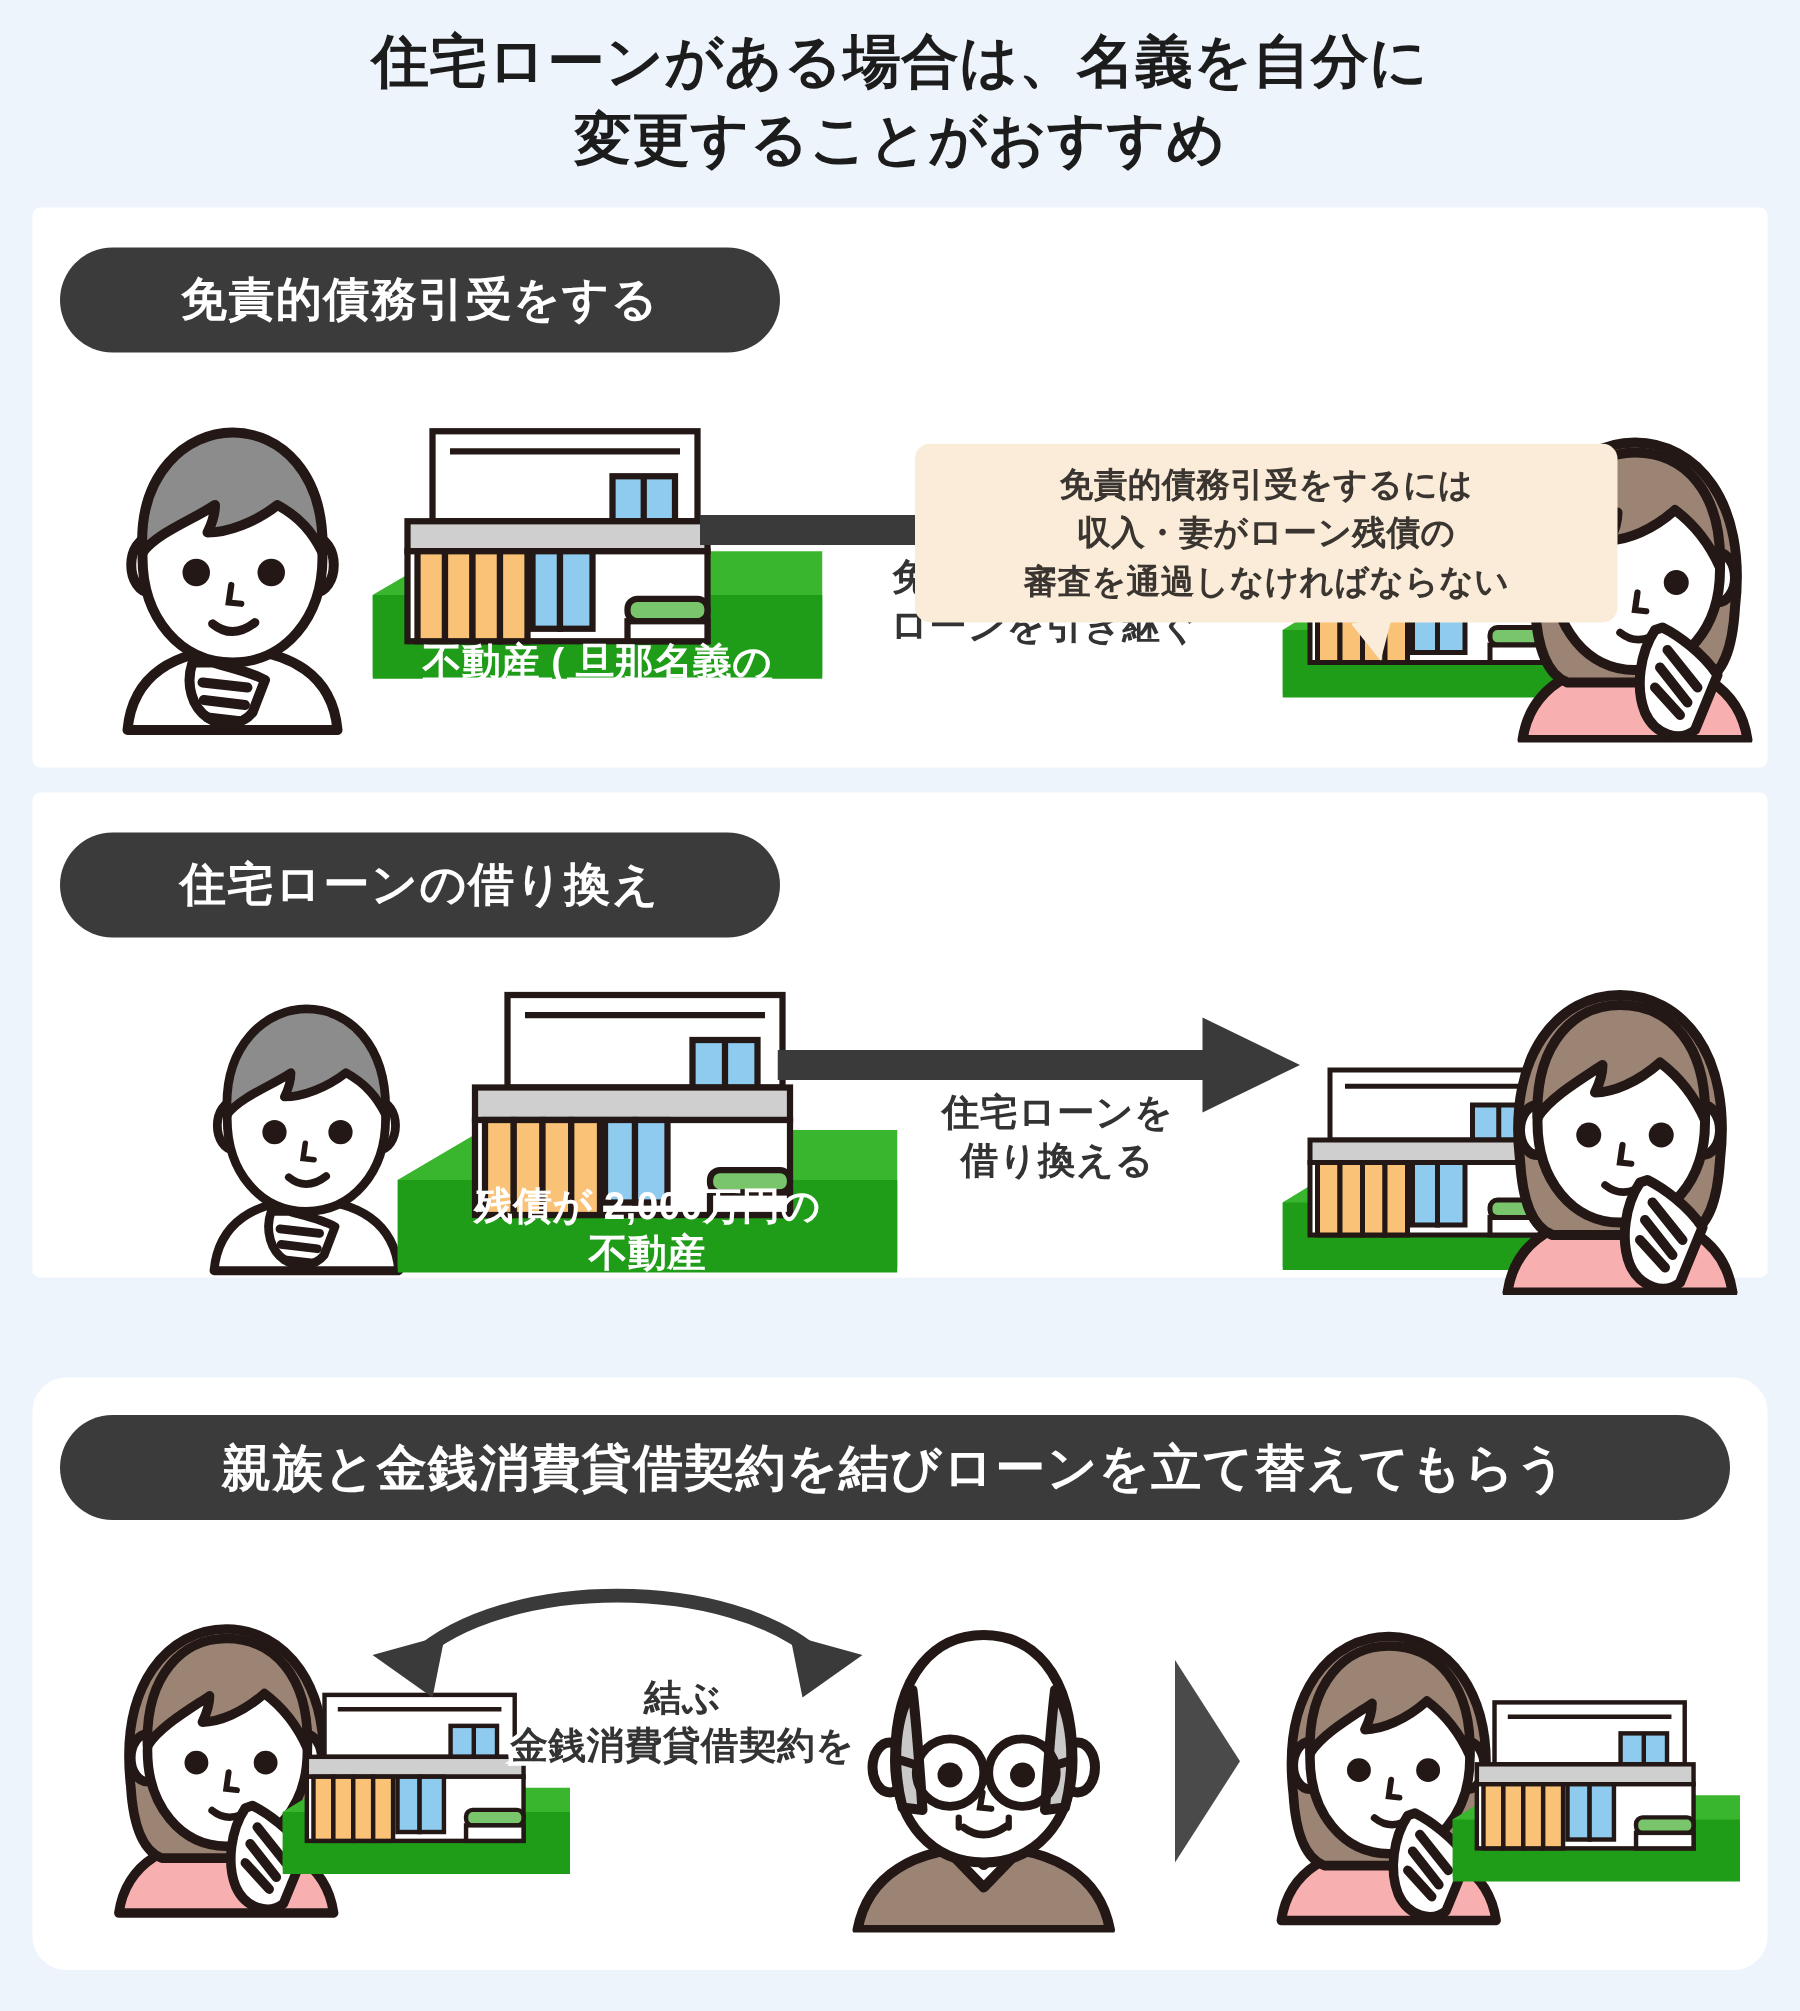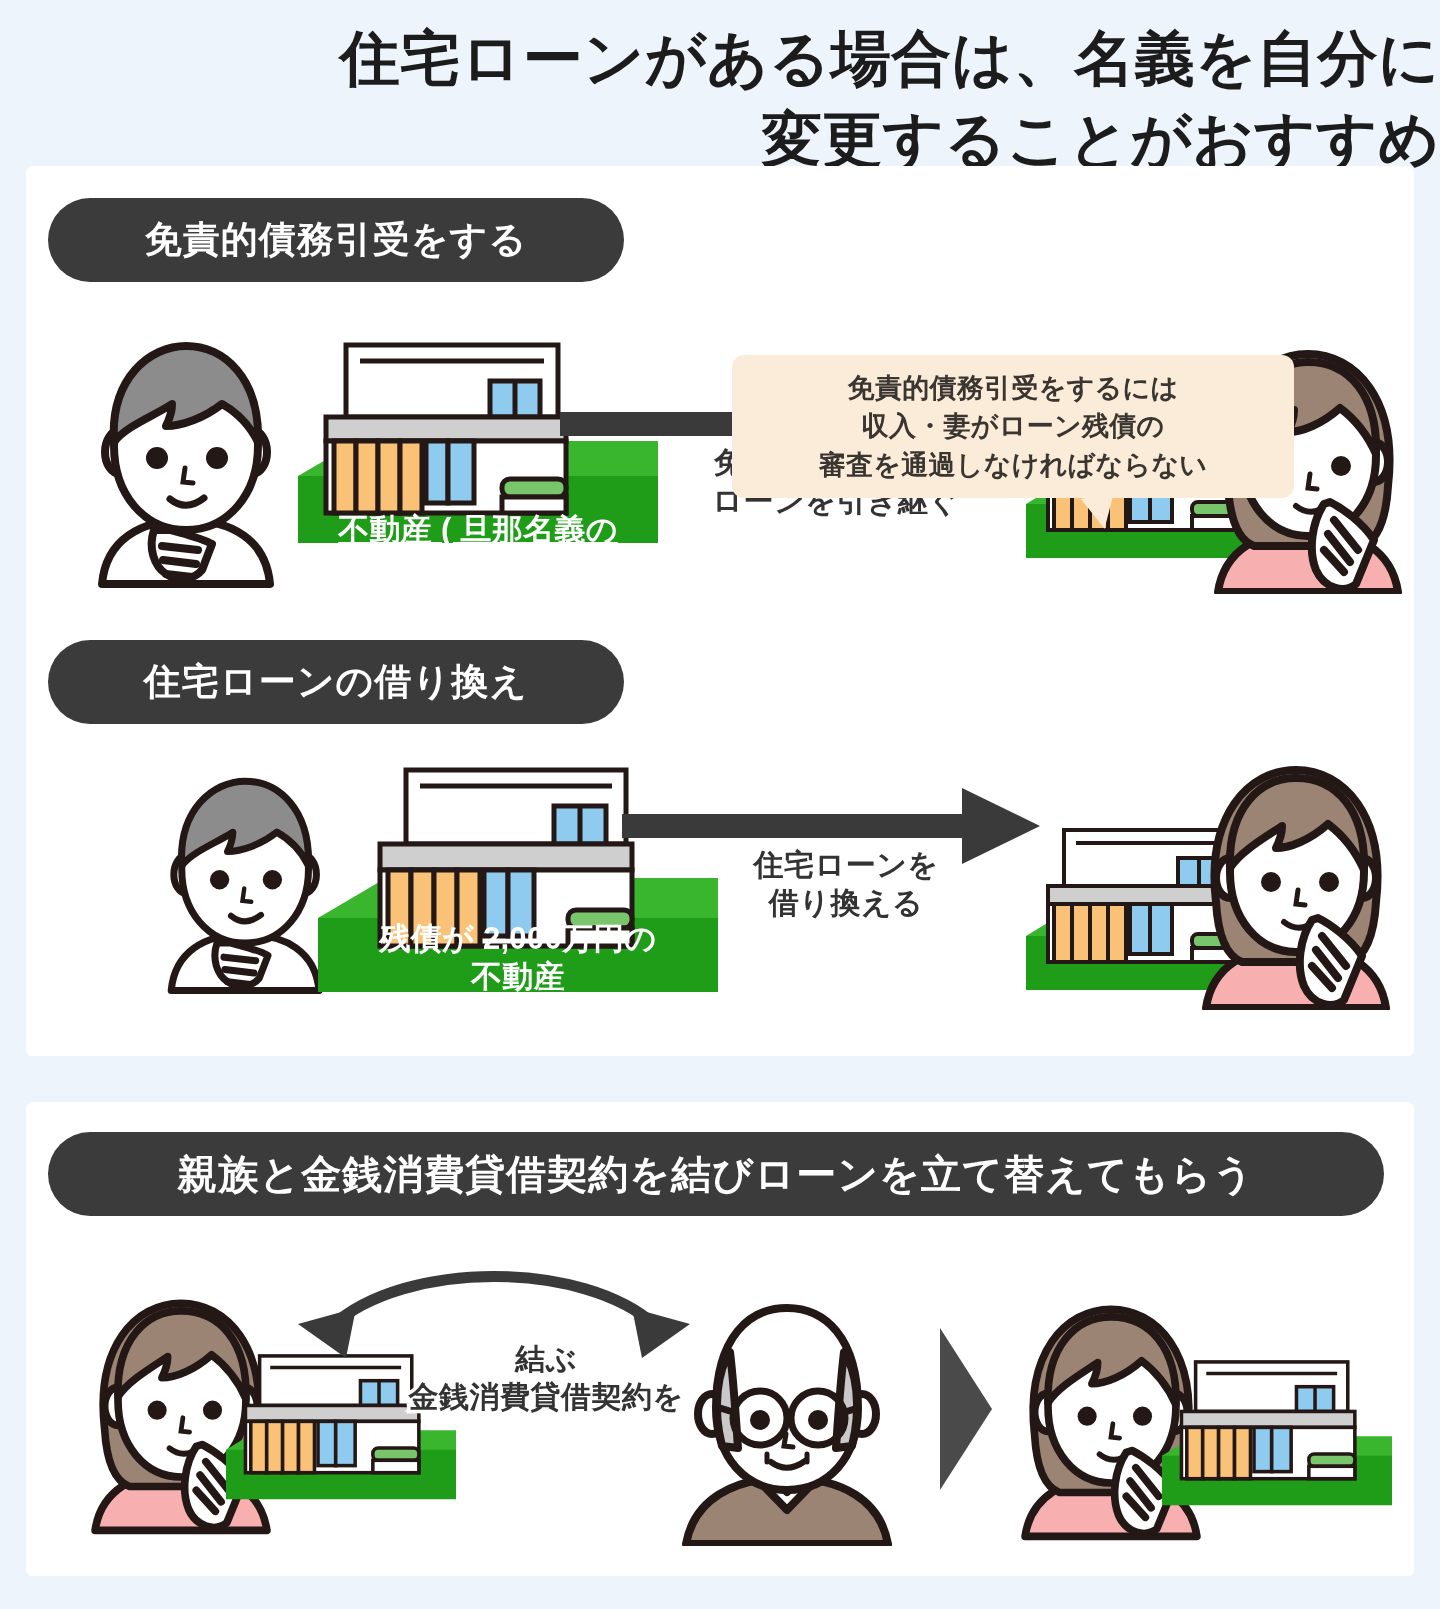--- a/index.html
+++ b/index.html
@@ -15,40 +15,40 @@
     width: 1440px;
     height: 1609px;
     background: #eef4fc;
   }
 
   
   .title {
     position: absolute;
     left: 0; top: 18px;
     width: 1440px;
-    text-align: right;
-    font-size: 60px;
+    text-align: center;
+    font-size: 46px;
     font-weight: 700;
     line-height: 1.35;
     color: #1c1c1c;
     letter-spacing: 0.5px;
   }
   .title .ln { display: block; }
 
   
   .card {
     position: absolute;
     left: 26px;
     width: 1388px;
     background: #ffffff;
     border-radius: 6px;
   }
   #card1 { top: 166px; height: 448px; }
-  #card2 { top: 608px; height: 448px; padding-left: 40px; }
-  #card3 { top: 1102px; height: 474px; }
+  #card2 { top: 634px; height: 388px; padding-left: 40px; }
+  #card3 { top: 1102px; height: 474px; border-radius: 27px; }
 
   
   .pill {
     position: absolute;
     background: #3b3b3b;
     border-radius: 999px;
     color: #ffffff;
     font-size: 37px;
     font-weight: 700;
     display: flex;

